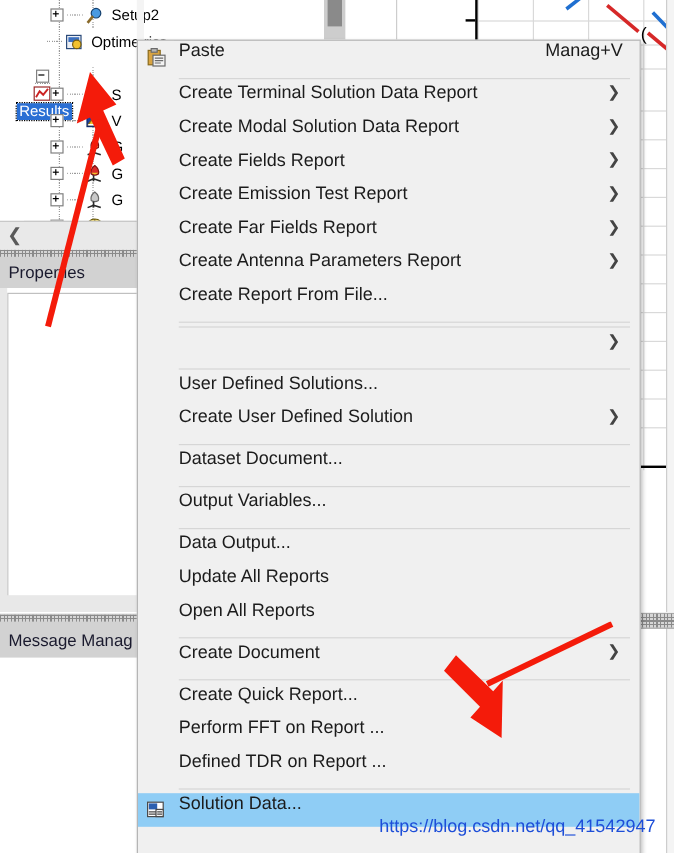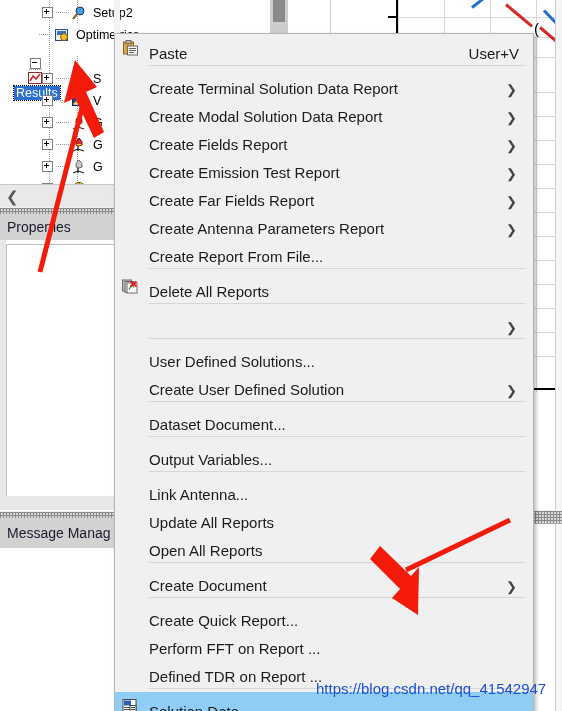--- a/index.html
+++ b/index.html
@@ -125,21 +125,21 @@
   .ctx-menu {
     position:absolute; left:114px; top:33px; width:418px; height:678px;
     background:#f0f0f0; border:1px solid #b5b5b5;
     box-shadow: 2px 2px 4px rgba(0,0,0,0.28);
     overflow:hidden;
   }
   .ctx-gutter {
     position:absolute; left:0; top:0; bottom:0; width:30px; background:#f0f0f0;
   }
   .mi {
-    position:relative; height:28px; display:flex; align-items:flex-end;
+    position:relative; height:28px; display:flex; align-items:flex-start;
     font-size:15px; color:#1b1b1b; cursor:default;
     font-family:"Liberation Sans", sans-serif;
   }
   .mi .mi-icon {
     position:absolute; left:6px; top:50%; transform:translateY(-50%);
     width:18px; height:17px;
   }
   .mi .mi-label { margin-left:34px; }
   .mi .mi-accel { position:absolute; right:14px; font-size:15px; color:#1b1b1b; }
   .mi .mi-arrow { position:absolute; right:16px; font-size:13px; color:#444; }
@@ -333,21 +333,21 @@
     <div class="ctx-gutter"></div>
     <div id="ctx-items">
         <div class="mi">
           <span class="mi-icon"><svg width="18" height="17" viewBox="0 0 18 17">
               <rect x="2.5" y="2.5" width="10" height="12" fill="#d9a441" stroke="#8a6a1a" stroke-width="1"></rect>
               <rect x="5" y="1" width="5" height="3" fill="#b8b8b8" stroke="#6a6a6a" stroke-width="1"></rect>
               <rect x="6.5" y="6.5" width="10" height="9" fill="#f2f2f2" stroke="#6a6a6a" stroke-width="1"></rect>
               <path d="M8,9 H15 M8,11 H15 M8,13 H13" fill="none" stroke="#6a6a6a" stroke-width="1"></path>
             </svg></span>
           <span class="mi-label">Paste</span>
-          <span class="mi-accel">User+V</span>
+          <span class="mi-accel">Manag+V</span>
         </div>
         <div class="sep"></div>
         <div class="mi">
           <span class="mi-label">Create Terminal Solution Data Report</span>
           <span class="mi-arrow">❯</span>
         </div>
         <div class="mi">
           <span class="mi-label">Create Modal Solution Data Report</span>
           <span class="mi-arrow">❯</span>
         </div>
@@ -364,30 +364,20 @@
           <span class="mi-arrow">❯</span>
         </div>
         <div class="mi">
           <span class="mi-label">Create Antenna Parameters Report</span>
           <span class="mi-arrow">❯</span>
         </div>
         <div class="mi">
           <span class="mi-label">Create Report From File...</span>
         </div>
         <div class="sep"></div>
-        <div class="mi">
-          <span class="mi-icon"><svg width="18" height="17" viewBox="0 0 18 17">
-              <rect x="1.5" y="2.5" width="9" height="11" fill="#bdbdbd" stroke="#6a6a6a" stroke-width="1"></rect>
-              <rect x="4" y="4" width="9" height="11" fill="#d8d8d8" stroke="#6a6a6a" stroke-width="1"></rect>
-              <rect x="6" y="5.5" width="10" height="10" fill="#ffffff" stroke="#6a6a6a" stroke-width="1"></rect>
-              <path d="M8,12 L11,7 L13,10" fill="none" stroke="#2a9a2a" stroke-width="1.3"></path>
-              <path d="M9.5,4 L15.5,9 M15.5,4 L9.5,9" fill="none" stroke="#e02020" stroke-width="2"></path>
-            </svg></span>
-          <span class="mi-label">Delete All Reports</span>
-        </div>
         <div class="sep"></div>
         <div class="mi">
           <span class="mi-arrow">❯</span>
         </div>
         <div class="sep"></div>
         <div class="mi">
           <span class="mi-label">User Defined Solutions...</span>
         </div>
         <div class="mi">
           <span class="mi-label">Create User Defined Solution</span>
@@ -396,21 +386,21 @@
         <div class="sep"></div>
         <div class="mi">
           <span class="mi-label">Dataset Document...</span>
         </div>
         <div class="sep"></div>
         <div class="mi">
           <span class="mi-label">Output Variables...</span>
         </div>
         <div class="sep"></div>
         <div class="mi">
-          <span class="mi-label">Link Antenna...</span>
+          <span class="mi-label">Data Output...</span>
         </div>
         <div class="mi">
           <span class="mi-label">Update All Reports</span>
         </div>
         <div class="mi">
           <span class="mi-label">Open All Reports</span>
         </div>
         <div class="sep"></div>
         <div class="mi">
           <span class="mi-label">Create Document</span>

